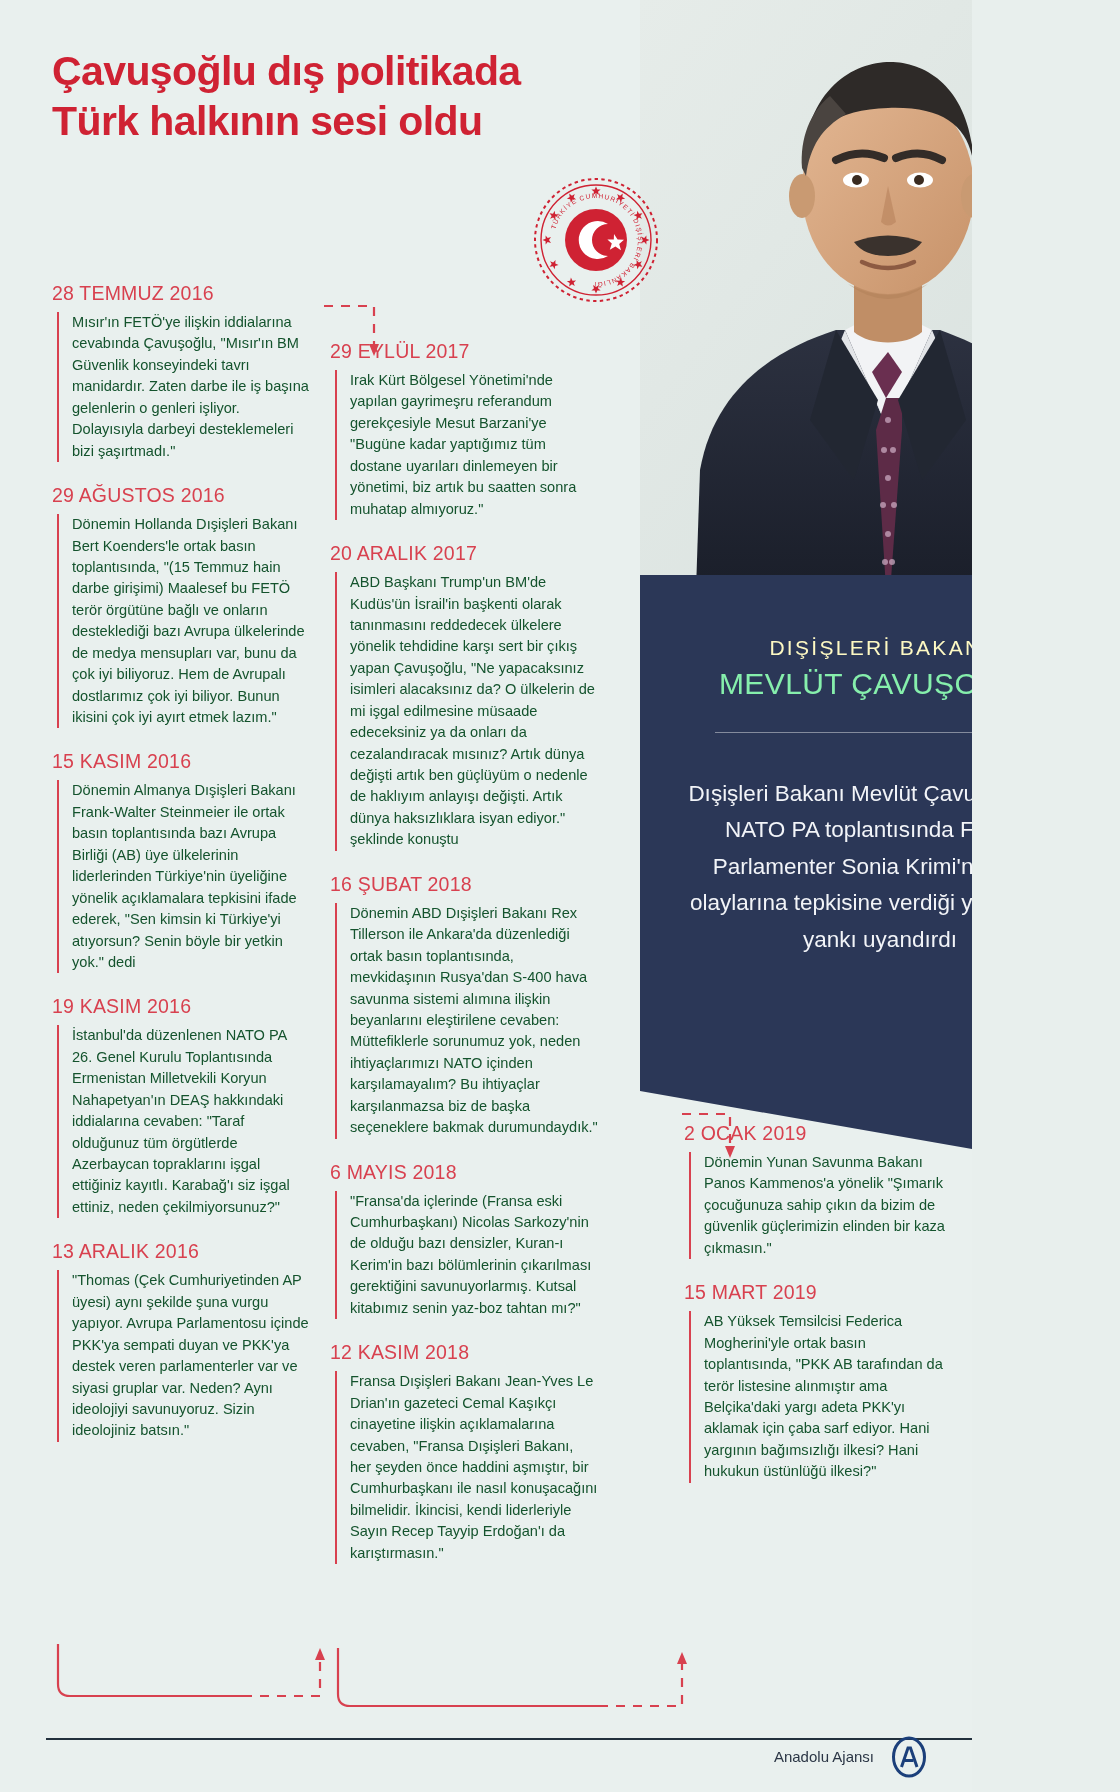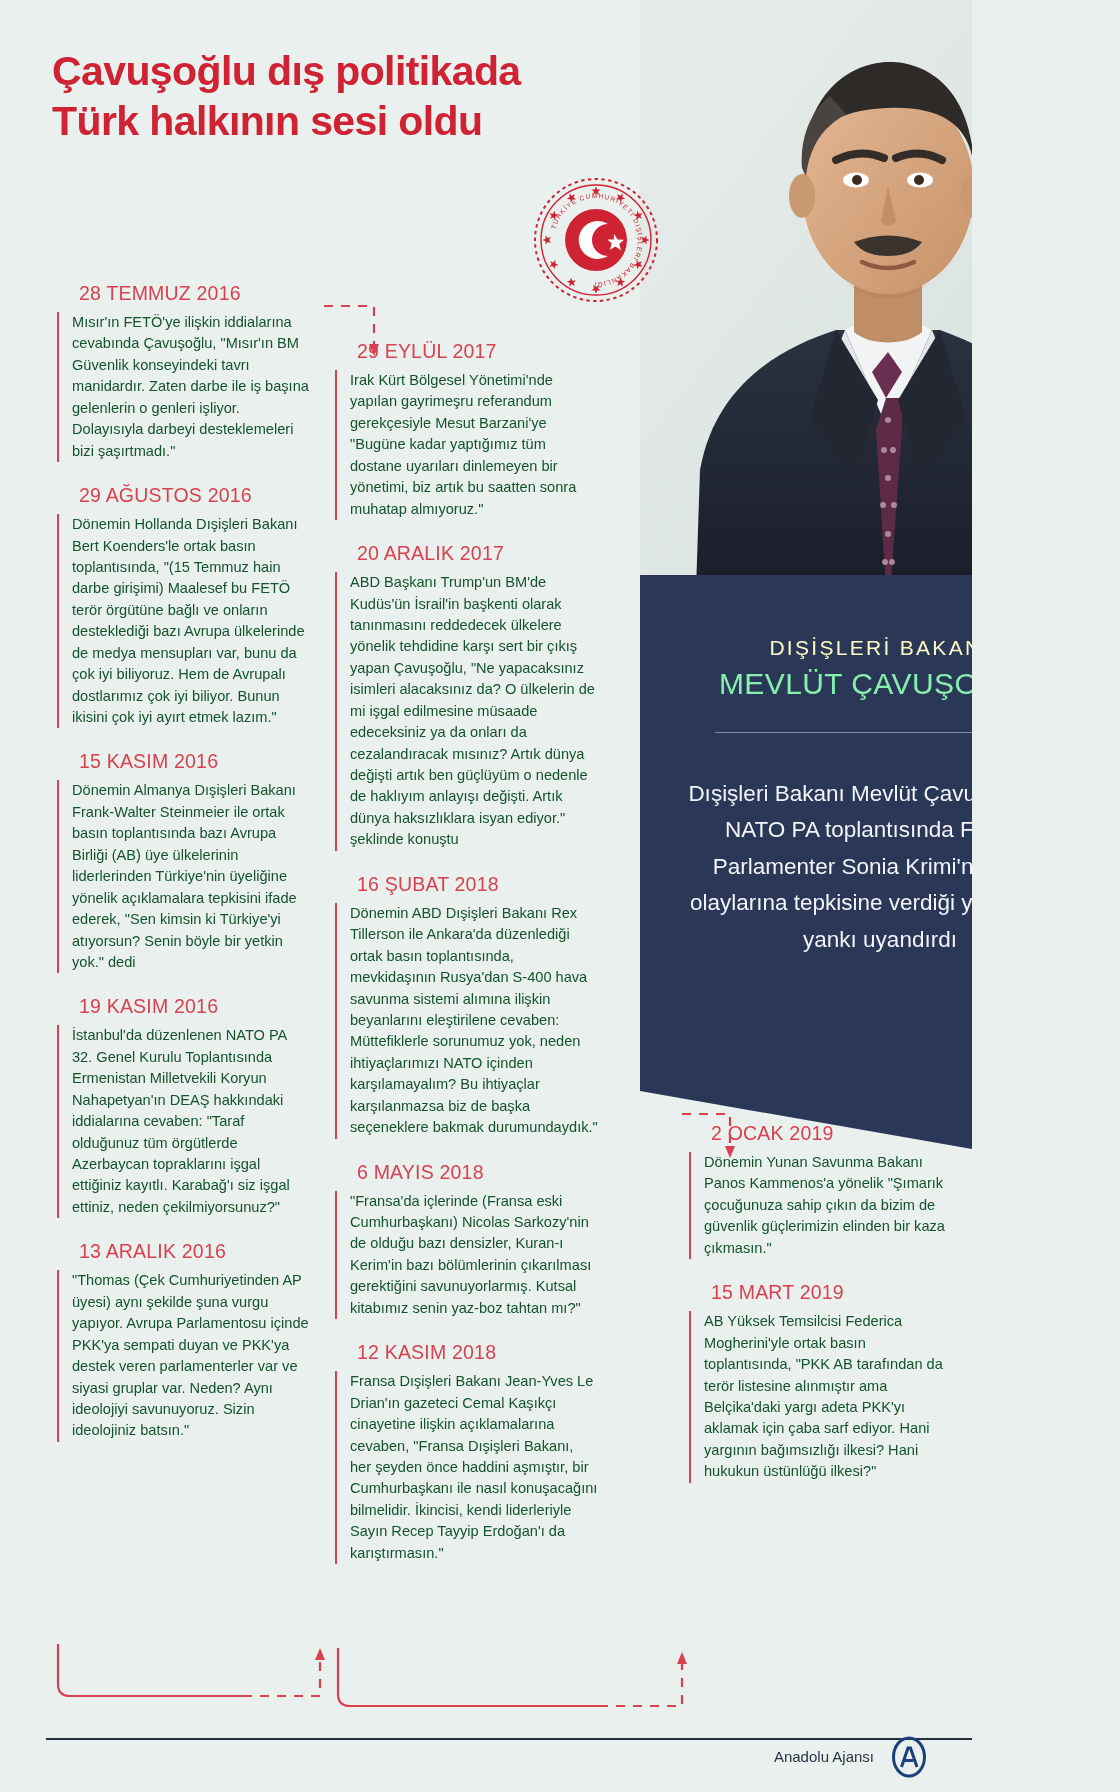--- a/index.html
+++ b/index.html
@@ -98,21 +98,20 @@
 
   .entry { margin-bottom: 22px; }
   .entry:last-child { margin-bottom: 0; }
 
   .entry-date {
     color: #d8414f;
     font-size: 19.5px;
     font-weight: 400;
     letter-spacing: 0.2px;
     margin-bottom: 7px;
-    margin-left: 27px;
   }
   .entry-body {
     border-left: 2px solid #d8414f;
     padding-left: 13px;
     margin-left: 5px;
     font-size: 14.6px;
     line-height: 1.47;
     color: #14532d;
   }
 
@@ -320,21 +319,21 @@
     <div class="entry">
       <div class="entry-date">29 AĞUSTOS 2016</div>
       <div class="entry-body">Dönemin Hollanda Dışişleri Bakanı Bert Koenders'le ortak basın toplantısında, "(15 Temmuz hain darbe girişimi) Maalesef bu FETÖ terör örgütüne bağlı ve onların desteklediği bazı Avrupa ülkelerinde de medya mensupları var, bunu da çok iyi biliyoruz. Hem de Avrupalı dostlarımız çok iyi biliyor. Bunun ikisini çok iyi ayırt etmek lazım."</div>
     </div>
     <div class="entry">
       <div class="entry-date">15 KASIM 2016</div>
       <div class="entry-body">Dönemin Almanya Dışişleri Bakanı Frank-Walter Steinmeier ile ortak basın toplantısında bazı Avrupa Birliği (AB) üye ülkelerinin liderlerinden Türkiye'nin üyeliğine yönelik açıklamalara tepkisini ifade ederek, "Sen kimsin ki Türkiye'yi atıyorsun? Senin böyle bir yetkin yok." dedi</div>
     </div>
     <div class="entry">
       <div class="entry-date">19 KASIM 2016</div>
-      <div class="entry-body">İstanbul'da düzenlenen NATO PA 32. Genel Kurulu Toplantısında Ermenistan Milletvekili Koryun Nahapetyan'ın DEAŞ hakkındaki iddialarına cevaben: "Taraf olduğunuz tüm örgütlerde Azerbaycan topraklarını işgal ettiğiniz kayıtlı. Karabağ'ı siz işgal ettiniz, neden çekilmiyorsunuz?"</div>
+      <div class="entry-body">İstanbul'da düzenlenen NATO PA 26. Genel Kurulu Toplantısında Ermenistan Milletvekili Koryun Nahapetyan'ın DEAŞ hakkındaki iddialarına cevaben: "Taraf olduğunuz tüm örgütlerde Azerbaycan topraklarını işgal ettiğiniz kayıtlı. Karabağ'ı siz işgal ettiniz, neden çekilmiyorsunuz?"</div>
     </div>
     <div class="entry">
       <div class="entry-date">13 ARALIK 2016</div>
       <div class="entry-body">"Thomas (Çek Cumhuriyetinden AP üyesi) aynı şekilde şuna vurgu yapıyor. Avrupa Parlamentosu içinde PKK'ya sempati duyan ve PKK'ya destek veren parlamenterler var ve siyasi gruplar var. Neden? Aynı ideolojiyi savunuyoruz. Sizin ideolojiniz batsın."</div>
     </div>
   </div>
 
   <div class="col col-2">
     <div class="entry">
       <div class="entry-date">29 EYLÜL 2017</div>

